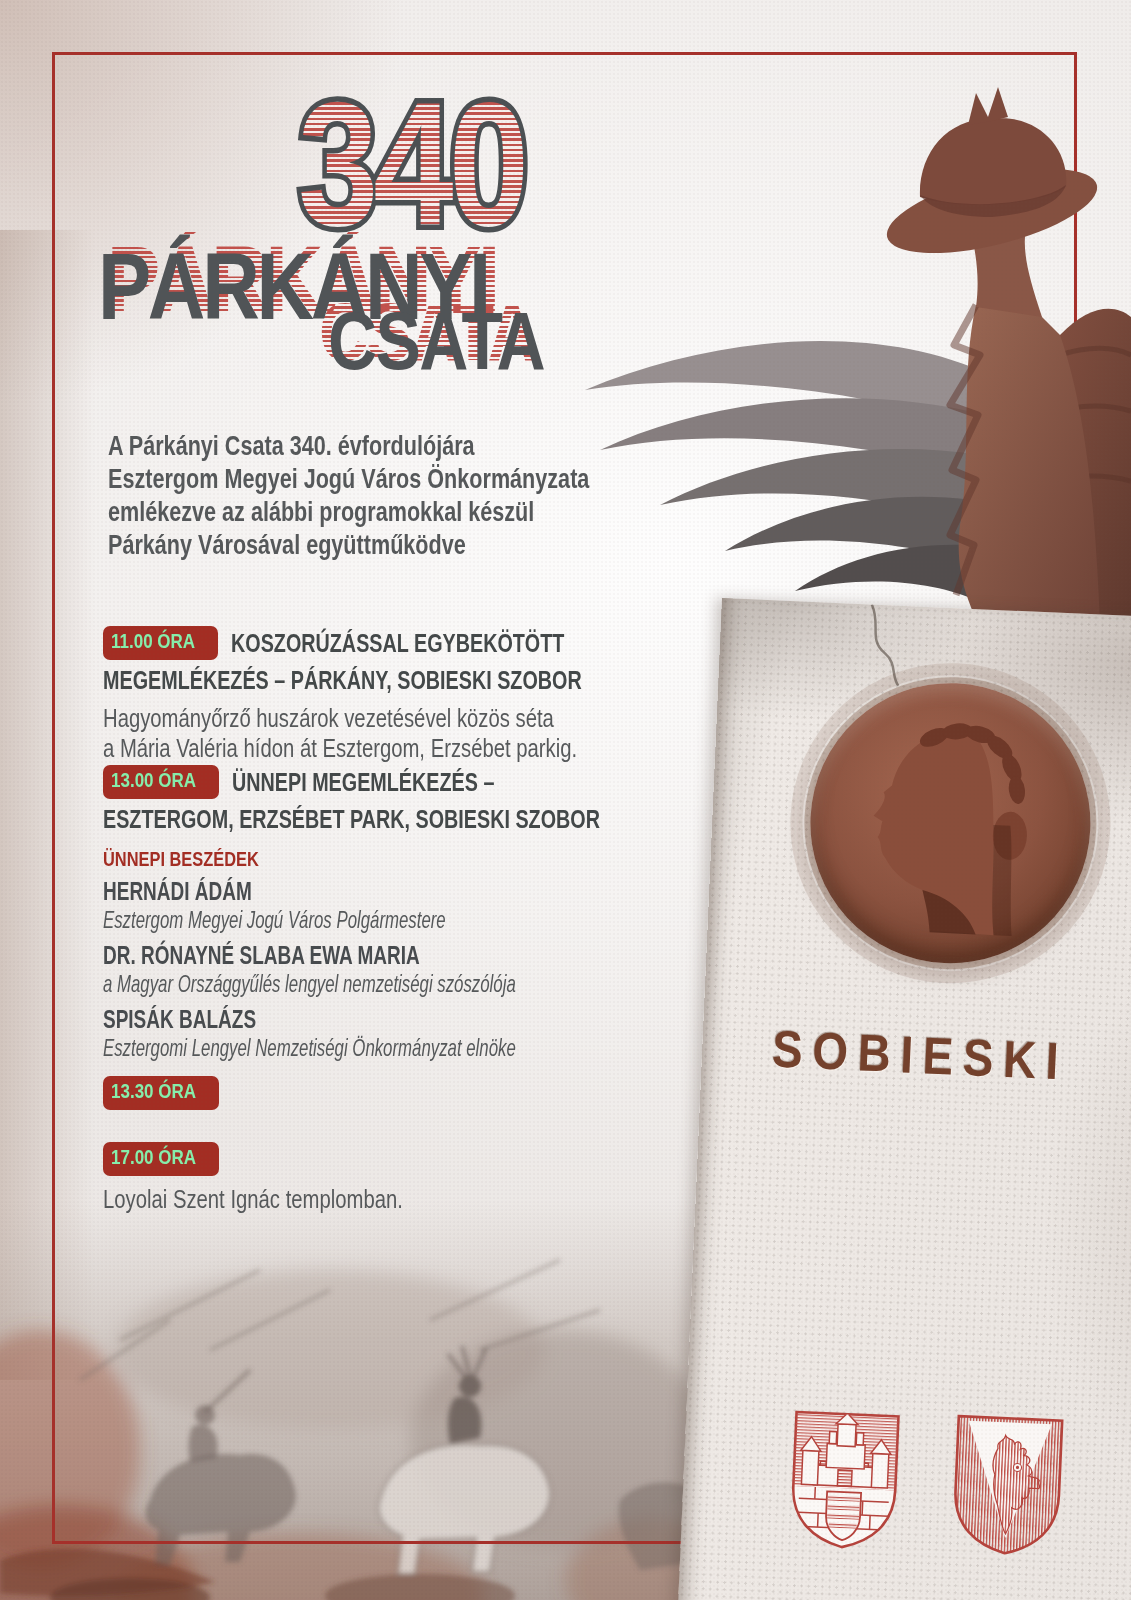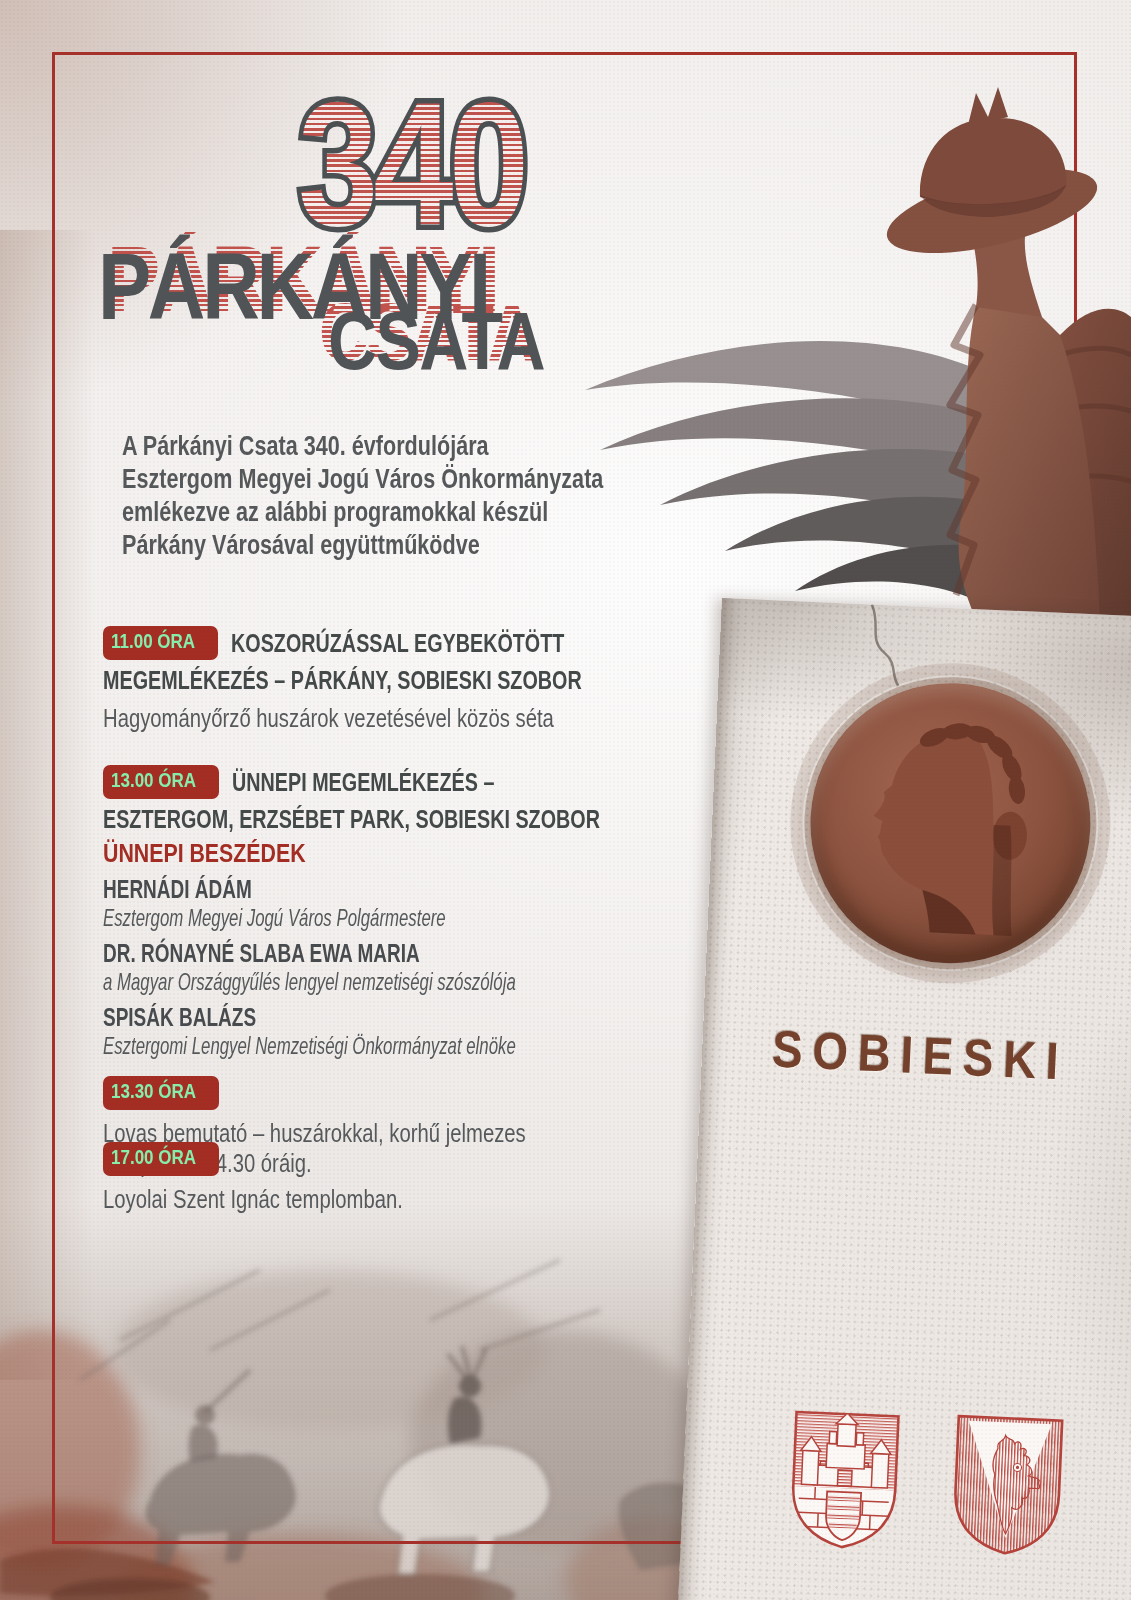--- a/index.html
+++ b/index.html
@@ -31,33 +31,33 @@
     -webkit-background-clip:text;background-clip:text;color:transparent;}
   .bigword{font-weight:bold;line-height:1;z-index:6;transform-origin:0 0;transform:scaleX(.84);}
   .stripes-shadow{background:repeating-linear-gradient(180deg,rgba(191,73,67,.95) 0 2.4px,rgba(191,73,67,0) 2.4px 4.8px);
     -webkit-background-clip:text;background-clip:text;color:transparent;z-index:5;}
   #parkanyi-main{left:98px;top:239px;font-size:95px;letter-spacing:-4px;color:#505457;}
   #parkanyi-shadow{left:107px;top:232px;font-size:95px;letter-spacing:-4px;}
   #csata-main{left:328px;top:301px;font-size:81px;letter-spacing:-2px;color:#505457;}
   #csata-shadow{left:319px;top:292px;font-size:81px;letter-spacing:-2px;}
   
   .col{z-index:6;}
-  #intro{left:122px;top:430px;}
+  #intro{left:108px;top:430px;}
   #intro .line{font-size:27px;font-weight:bold;color:#55585a;line-height:33px;}
   #date-heading{left:107px;top:566px;font-size:30px;font-weight:bold;color:#a32d23;letter-spacing:-.5px;}
   .sec{left:103px;z-index:6;}
   #sec1{top:626px;} #sec2{top:765px;} #sec3{top:1076px;} #sec4{top:1142px;}
   .row1{display:flex;align-items:center;gap:13px;}
   .badge{display:inline-block;background:#a32d23;color:#86efac;font-weight:bold;font-size:20px;
     padding:4px 8px 7px;letter-spacing:0;border-radius:7px;}
   .badge .cx{transform:scaleX(.85);transform-origin:0 50%;}
   .sec-title{font-size:26px;font-weight:bold;color:#434849;line-height:30px;}
   .title-line2{margin-top:5px;}
   .desc{margin-top:8px;font-size:26px;color:#56595b;line-height:30px;}
-  .speech-head{margin-top:4px;font-size:26px;font-weight:bold;color:#a32d23;}
+  .speech-head{margin-top:14px;font-size:20px;font-weight:bold;color:#a32d23;}
   .speaker-name{font-size:25px;font-weight:bold;color:#474b4e;line-height:28px;margin-top:6px;}
   .speaker-role{font-size:24px;font-style:italic;color:#55585a;line-height:30px;}
   
   #battle{left:0;top:1200px;width:720px;height:400px;z-index:2;}
   
   #pedestal{left:722px;top:598px;width:600px;height:1200px;z-index:5;
     transform:rotate(2.5deg);transform-origin:0 0;
     background:
       radial-gradient(rgba(95,84,77,.16) 1px, rgba(0,0,0,0) 1.4px),
       radial-gradient(460px 260px at 72% 4%, rgba(110,92,82,.30), rgba(110,92,82,0) 62%),
@@ -272,20 +272,21 @@
 
 
   <div class="abs sec" id="sec1">
     <div class="row1">
       <span class="badge"><span class="cx">11.00 ÓRA</span></span>
       <span class="sec-title"><span class="cx sx76">KOSZORÚZÁSSAL EGYBEKÖTÖTT</span></span>
     </div>
     <div class="sec-title title-line2"><span class="cx sx76">MEGEMLÉKEZÉS – PÁRKÁNY, SOBIESKI SZOBOR</span></div>
     <div class="desc">
       <div><span class="cx sx78">Hagyományőrző huszárok vezetésével közös séta</span></div>
+      <div><span class="cx sx78">a Mária Valéria hídon át Esztergom, Erzsébet parkig.</span></div>
     </div>
   </div>
 
   <div class="abs sec" id="sec2">
     <div class="row1">
       <span class="badge"><span class="cx">13.00 ÓRA</span></span>
       <span class="sec-title"><span class="cx sx76">ÜNNEPI MEGEMLÉKEZÉS –</span></span>
     </div>
     <div class="sec-title title-line2"><span class="cx sx76">ESZTERGOM, ERZSÉBET PARK, SOBIESKI SZOBOR</span></div>
     <div class="speech-head"><span class="cx sx82">ÜNNEPI BESZÉDEK</span></div>
@@ -296,24 +297,20 @@
       <div class="speaker-role"><span class="cx sx70">a Magyar Országgyűlés lengyel nemzetiségi szószólója</span></div>
       <div class="speaker-name"><span class="cx sx76">SPISÁK BALÁZS</span></div>
       <div class="speaker-role"><span class="cx sx70">Esztergomi Lengyel Nemzetiségi Önkormányzat elnöke</span></div>
     </div>
   </div>
 
   <div class="abs sec" id="sec3">
     <div class="row1">
       <span class="badge"><span class="cx">13.30 ÓRA</span></span>
     </div>
-    <div class="desc">
-      <div><span class="cx sx78">Lovas bemutató – huszárokkal, korhű jelmezes</span></div>
-      <div><span class="cx sx78">fellépőkkel 14.30 óráig.</span></div>
-    </div>
   </div>
 
   <div class="abs sec" id="sec4">
     <div class="row1">
       <span class="badge"><span class="cx">17.00 ÓRA</span></span>
     </div>
     <div class="desc">
       <div><span class="cx sx78">Loyolai Szent Ignác templomban.</span></div>
     </div>
   </div>

